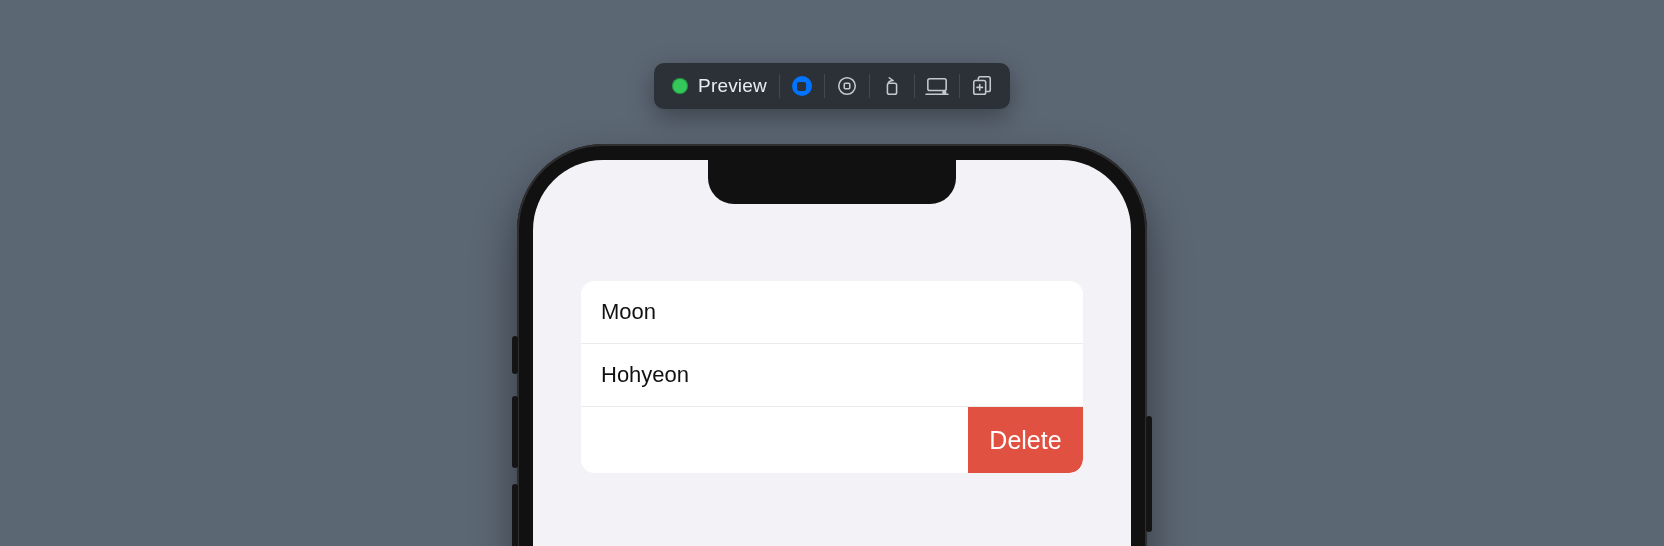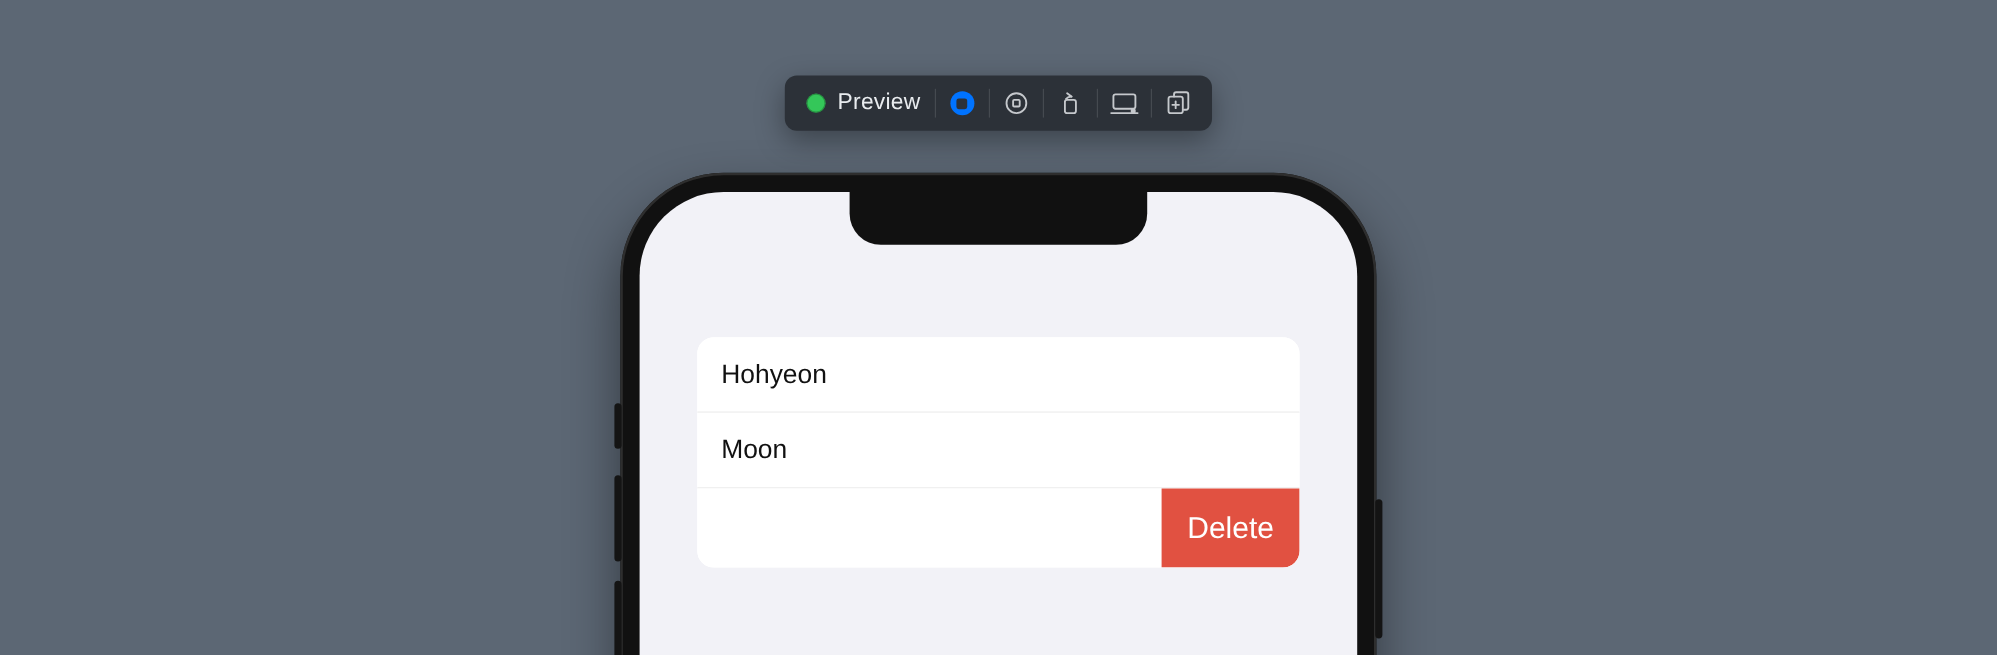--- a/index.html
+++ b/index.html
@@ -192,24 +192,24 @@
   <span class="side-btn side-left1"></span>
   <span class="side-btn side-left2"></span>
   <span class="side-btn side-left3"></span>
   <span class="side-btn side-right"></span>
 
   <div class="screen">
     <div class="notch"></div>
 
     <div class="list-card">
       <div class="row">
-        <span>Hohyeon</span>
+        <span>Moon</span>
       </div>
       <div class="row">
-        <span>Moon</span>
+        <span>Hohyeon</span>
       </div>
       <div class="swipe-row">
         <span class="content"></span>
         <div class="delete-btn">
           <span>Delete</span>
         </div>
       </div>
     </div>
   </div>
 </div>

